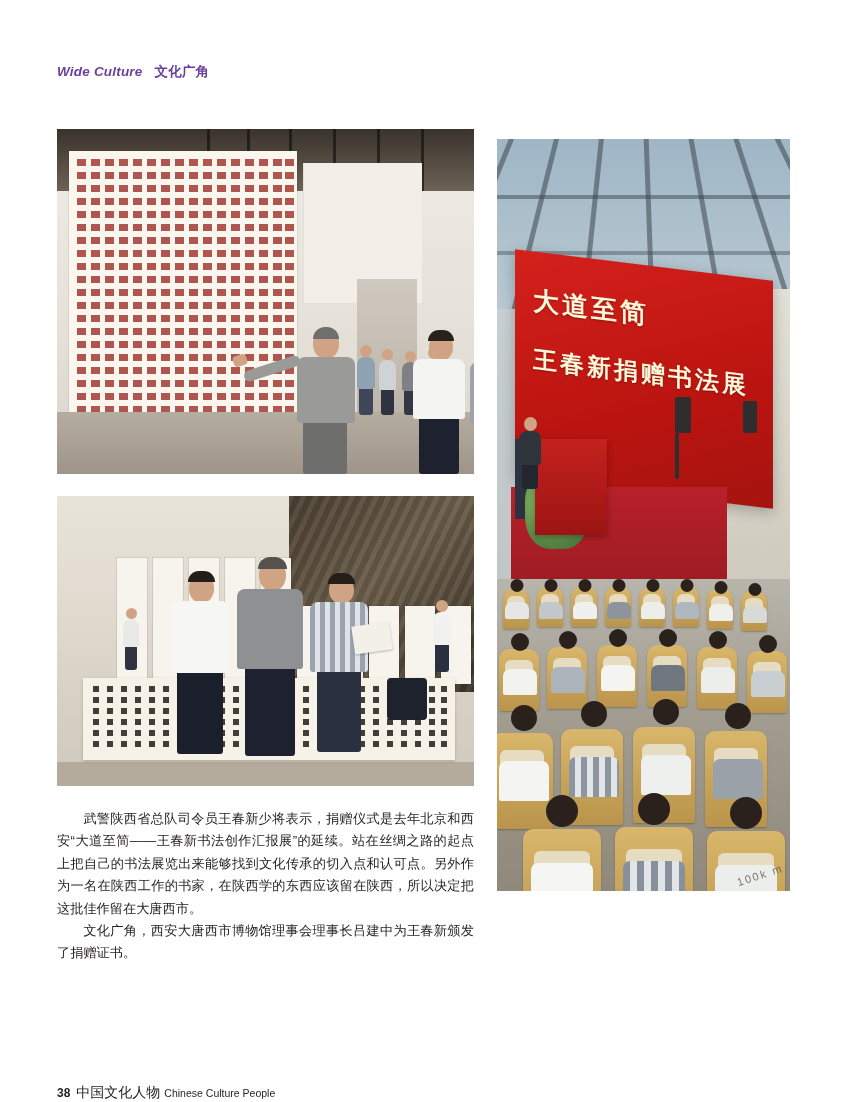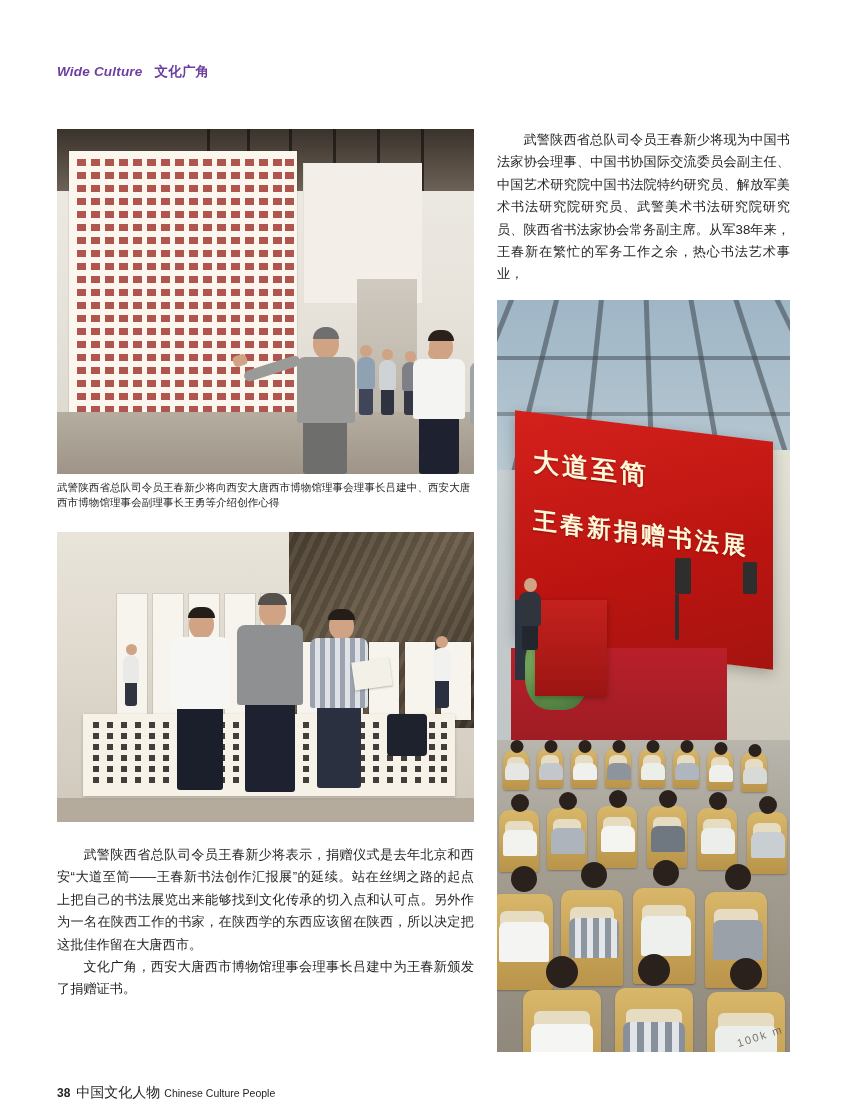--- a/index.html
+++ b/index.html
@@ -343,21 +343,20 @@
         <div class="p1-body" style="left:2px; top:26px; width:52px; height:60px; background:#f4f4f2;"></div>
         <div class="p1-legs" style="left:8px; top:86px; width:40px; height:55px; background:#1e2230;"></div>
       </div>
 
       <div class="p1-person" style="left:412px; top:208px; width:54px; height:137px;">
 
         <div class="p1-body" style="left:1px; top:25px; width:52px; height:62px; background:repeating-linear-gradient(90deg,#9fa4ab 0 5px,#cfd3d8 5px 10px);"></div>
 
       </div>
     </div>
-    <div class="caption">武警陕西省总队司令员王春新少将向西安大唐西市博物馆理事会理事长吕建中、西安大唐西市博物馆理事会副理事长王勇等介绍创作心得</div>
 
     <div class="photo" id="photo-2" style="margin-top:22px;">
       <div class="p2-bg"></div>
       <div class="p2-relief"></div>
       <div class="p2-panel" style="left:60px;"></div>
       <div class="p2-panel" style="left:96px;"></div>
       <div class="p2-panel" style="left:132px;"></div>
       <div class="p2-panel" style="left:168px;"></div>
       <div class="p2-panel" style="left:204px;"></div>
       <div class="p2-panel" style="left:240px; top:110px; height:78px;"></div>
@@ -437,23 +436,20 @@
       <div style="position:absolute; left:330px; top:182px; width:40px; height:42px; background:#1e222c; border-radius:4px;"></div>
     </div>
 
     <div class="body-text left-text-bottom">
       <p>武警陕西省总队司令员王春新少将表示，捐赠仪式是去年北京和西安“大道至简——王春新书法创作汇报展”的延续。站在丝绸之路的起点上把自己的书法展览出来能够找到文化传承的切入点和认可点。另外作为一名在陕西工作的书家，在陕西学的东西应该留在陕西，所以决定把这批佳作留在大唐西市。</p>
       <p>文化广角，西安大唐西市博物馆理事会理事长吕建中为王春新颁发了捐赠证书。</p>
     </div>
   </div>
 
   <div class="col-right">
-    <div class="body-text right-text-top">
-      <p>武警陕西省总队司令员王春新少将现为中国书法家协会理事、中国书协国际交流委员会副主任、中国艺术研究院中国书法院特约研究员、解放军美术书法研究院研究员、武警美术书法研究院研究员、陕西省书法家协会常务副主席。从军38年来，王春新在繁忙的军务工作之余，热心书法艺术事业，</p>
-    </div>
 
     <div class="photo" id="photo-3" style="margin-top:10px;">
       <div class="p3-bg"></div>
 
       <div class="p3-roof">
         <div class="strut" style="left:20px; transform:rotate(22deg);"></div>
         <div class="strut" style="left:62px; transform:rotate(14deg);"></div>
         <div class="strut" style="left:104px; transform:rotate(6deg);"></div>
         <div class="strut" style="left:146px; transform:rotate(-2deg);"></div>
         <div class="strut" style="left:188px; transform:rotate(-10deg);"></div>

